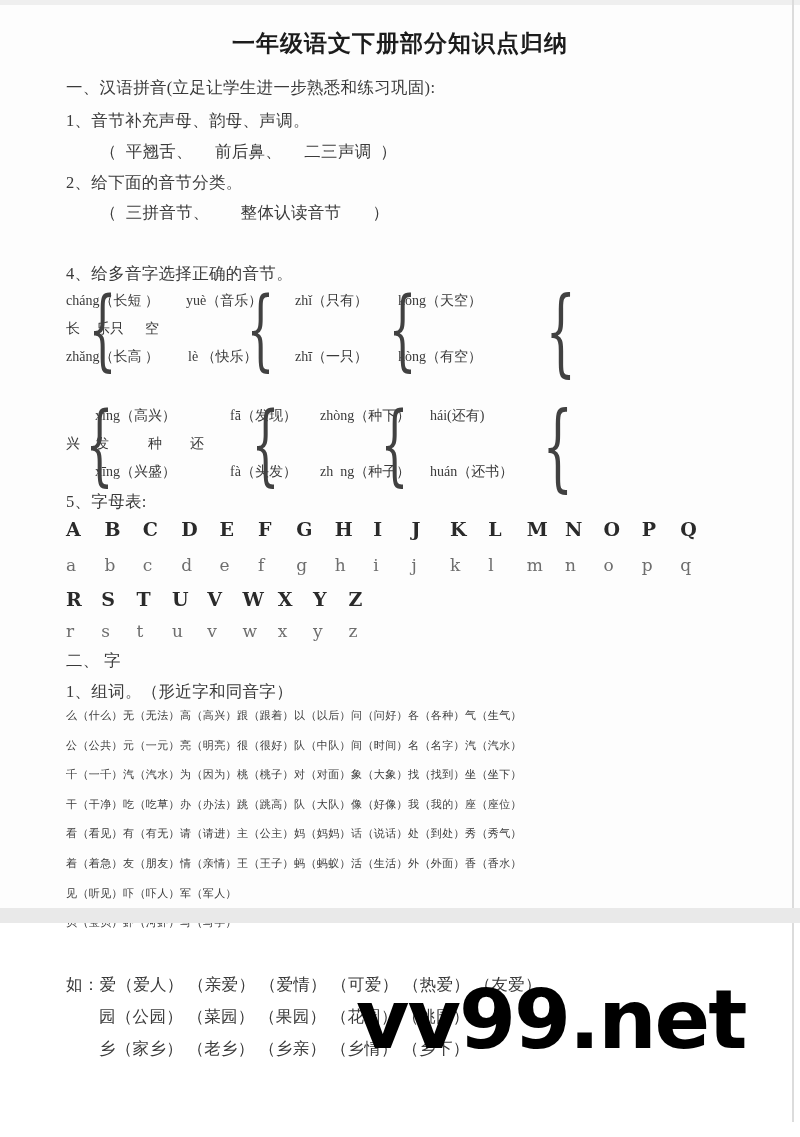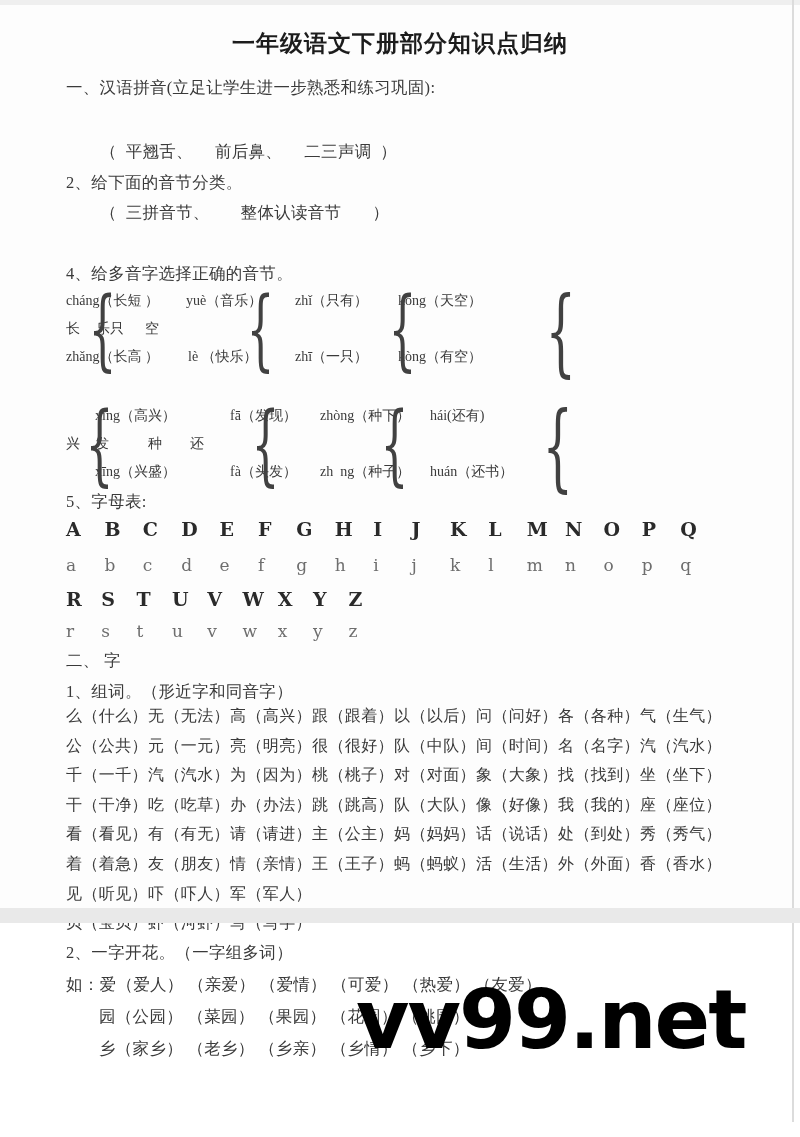--- a/index.html
+++ b/index.html
@@ -35,21 +35,21 @@
   .alpha-row{position:absolute;left:66px;display:flex;}
   .alpha-cell{
     display:inline-block;width:var(--cell,38.4px);
     font-family:"DejaVu Serif",serif;text-align:left;
   }
   .alpha-upper .alpha-cell{font-size:19px;font-weight:bold;color:#2a2a2a;}
   .alpha-lower .alpha-cell{font-size:17px;color:#6e6e6e;}
   
   .word-rows{position:absolute;left:66px;}
   .word-row{
-    height:29.6px;line-height:29.6px;font-size:16px;
+    height:29.6px;line-height:29.6px;font-size:11px;
     white-space:pre;letter-spacing:.4px;
   }
   .watermark{
     position:absolute;left:356px;top:972px;
     font-family:"DejaVu Sans",sans-serif;font-size:82px;font-weight:bold;
     letter-spacing:-2px;color:#000000;white-space:nowrap;
     pointer-events:none;
   }
   .right-edge{
     position:absolute;top:0;left:792px;width:2px;height:1122px;
@@ -64,20 +64,21 @@
 </style>
 </head>
 <body>
 
 <div class="page">
   <div class="top-strip"></div>
 
   <div class="title">一年级语文下册部分知识点归纳</div>
 
   <div class="line" style="top:78px">一、汉语拼音(立足让学生进一步熟悉和练习巩固):</div>
+  <div class="line" style="top:111px">1、音节补充声母、韵母、声调。</div>
   <div class="line indent" style="top:142px">（  平翘舌、     前后鼻、     二三声调  ）</div>
   <div class="line" style="top:173px">2、给下面的音节分类。</div>
   <div class="line indent" style="top:203px">（  三拼音节、       整体认读音节       ）</div>
   <div class="line" style="top:264px">4、给多音字选择正确的音节。</div>
 
   <div class="poly-group" style="top:291px">
     <span class="pg" style="left:0;top:0">cháng（长短 ）</span>
     <span class="pg" style="left:120px;top:0">yuè（音乐）</span>
     <span class="pg" style="left:229px;top:0">zhǐ（只有）</span>
     <span class="pg" style="left:332px;top:0">kōng（天空）</span>
@@ -188,21 +189,20 @@
   <div class="word-row">么（什么）无（无法）高（高兴）跟（跟着）以（以后）问（问好）各（各种）气（生气）</div>
       <div class="word-row">公（公共）元（一元）亮（明亮）很（很好）队（中队）间（时间）名（名字）汽（汽水）</div>
       <div class="word-row">千（一千）汽（汽水）为（因为）桃（桃子）对（对面）象（大象）找（找到）坐（坐下）</div>
       <div class="word-row">干（干净）吃（吃草）办（办法）跳（跳高）队（大队）像（好像）我（我的）座（座位）</div>
       <div class="word-row">看（看见）有（有无）请（请进）主（公主）妈（妈妈）话（说话）处（到处）秀（秀气）</div>
       <div class="word-row">着（着急）友（朋友）情（亲情）王（王子）蚂（蚂蚁）活（生活）外（外面）香（香水）</div>
       <div class="word-row">见（听见）吓（吓人）军（军人）</div>
       <div class="word-row">贝（宝贝）虾（河虾）写（写字）</div>
     </div>
 
-  <div class="line" style="top:943px">2、一字开花。（一字组多词）</div>
   <div class="line" style="top:975px">如：爱（爱人） （亲爱） （爱情） （可爱） （热爱） （友爱）</div>
   <div class="line" style="top:1007px;left:99px">园（公园） （菜园） （果园） （花园） （桃园）</div>
   <div class="line" style="top:1039px;left:99px">乡（家乡） （老乡） （乡亲） （乡情） （乡下）</div>
 
   <div class="watermark">vv99.net</div>
 
   <div class="right-edge"></div>
   <div class="bottom-strip"></div>
 </div>
 

